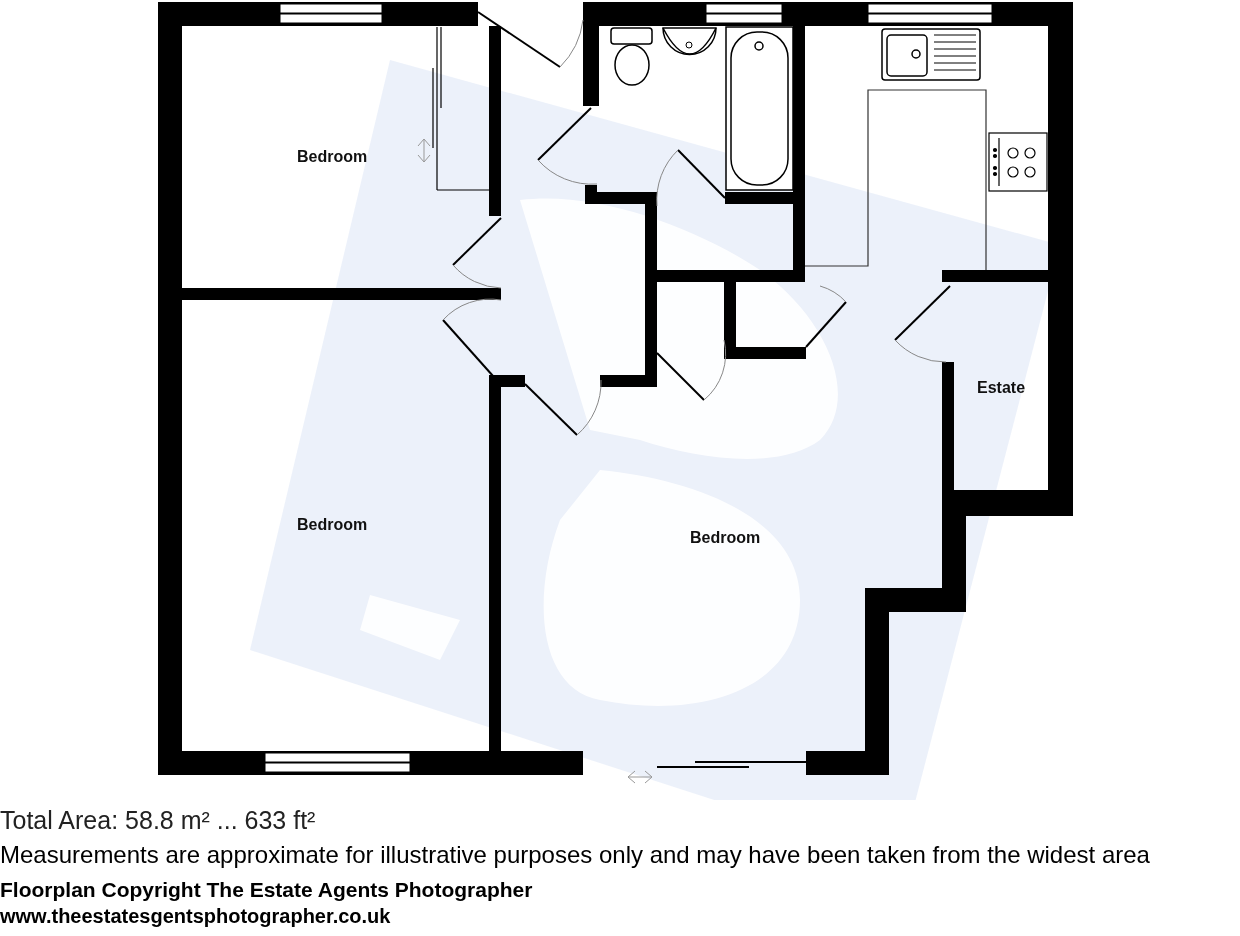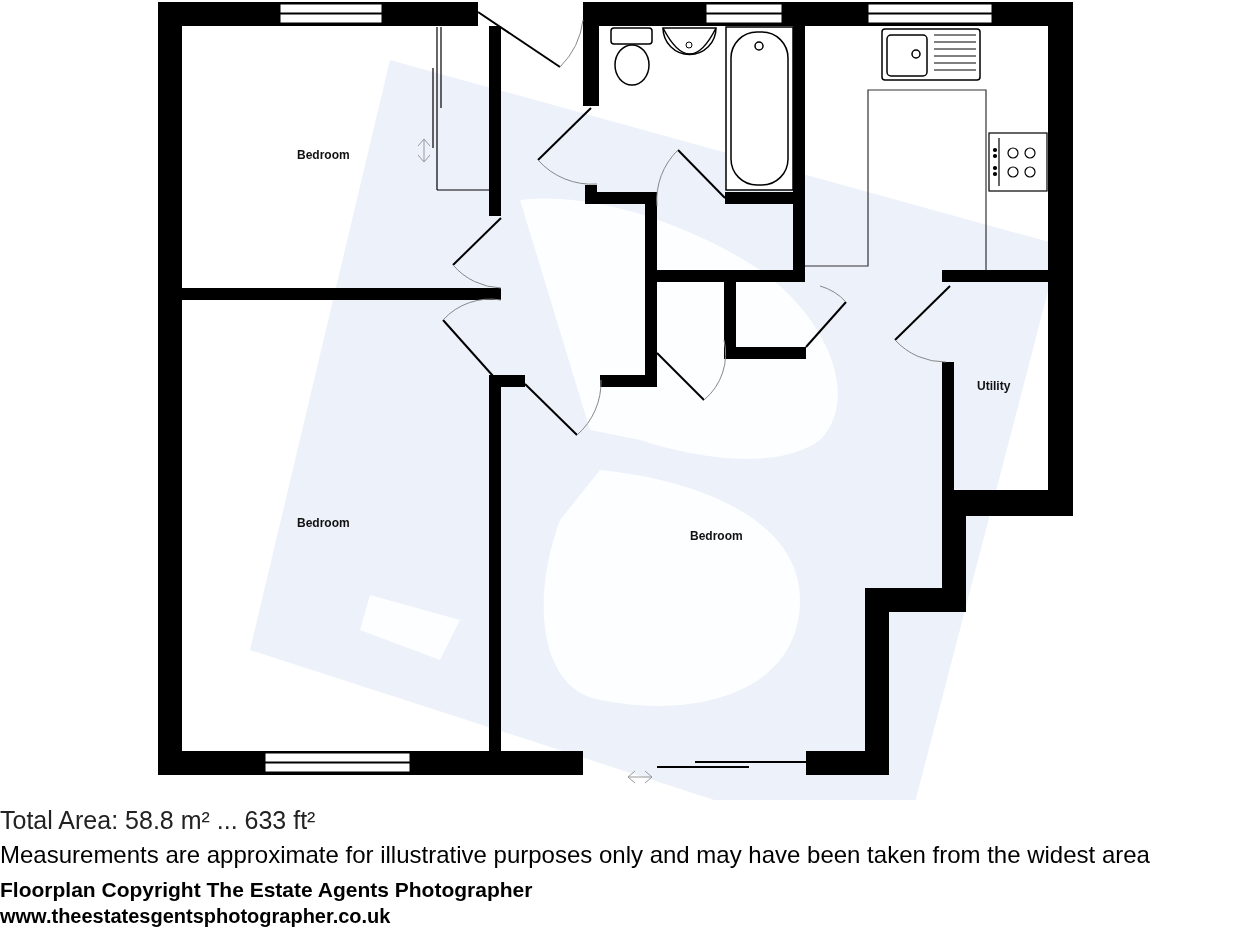--- a/index.html
+++ b/index.html
@@ -1,18 +1,18 @@
 <!DOCTYPE html>
 <html><head>
 <meta charset="utf-8">
 <style>
   html, body { margin: 0; padding: 0; background: #ffffff; }
   body { width: 1240px; height: 936px; position: relative; overflow: hidden; font-family: "Liberation Sans", sans-serif; }
   #plan { position: absolute; left: 0; top: 0; width: 1240px; height: 800px; }
-  .room-label { position: absolute; font-family: "Liberation Sans", sans-serif; font-weight: bold; font-size: 12px; color: #111; white-space: nowrap; }
+  .room-label { position: absolute; font-family: "Liberation Sans", sans-serif; font-weight: bold; font-size: 16px; color: #111; white-space: nowrap; }
   .footer { position: absolute; left: 0; width: 1240px; text-align: left; font-family: "Liberation Sans", sans-serif; color: #000; white-space: nowrap; }
   #total-area { top: 806px; font-size: 25px; font-weight: normal; color: #222; }
   #disclaimer { top: 841px; font-size: 24px; font-weight: normal; }
   #copyright { top: 878px; font-size: 21px; font-weight: bold; }
   #website { top: 905px; font-size: 20px; font-weight: bold; }
 </style>
 </head>
 <body>
 
 <svg id="plan" viewBox="0 0 1240 800" xmlns="http://www.w3.org/2000/svg">
@@ -172,18 +172,18 @@
   <g stroke="#999" fill="none" stroke-width="1">
     <line x1="628" y1="777" x2="652" y2="777"></line>
     <polyline points="635,771 628,777 635,783"></polyline>
     <polyline points="645,771 652,777 645,783"></polyline>
   </g>
 </svg>
 
 <div class="room-label" style="left:297px; top:148px;">Bedroom</div>
 <div class="room-label" style="left:297px; top:516px;">Bedroom</div>
 <div class="room-label" style="left:690px; top:529px;">Bedroom</div>
-<div class="room-label" style="left:977px; top:379px;">Utility</div>
+<div class="room-label" style="left:977px; top:379px;">Estate</div>
 
 <div class="footer" id="total-area">Total Area: 58.8 m² ... 633 ft²</div>
 <div class="footer" id="disclaimer">Measurements are approximate for illustrative purposes only and may have been taken from the widest area</div>
 <div class="footer" id="copyright">Floorplan Copyright The Estate Agents Photographer</div>
 <div class="footer" id="website">www.theestatesgentsphotographer.co.uk</div>
 
 </body></html>

